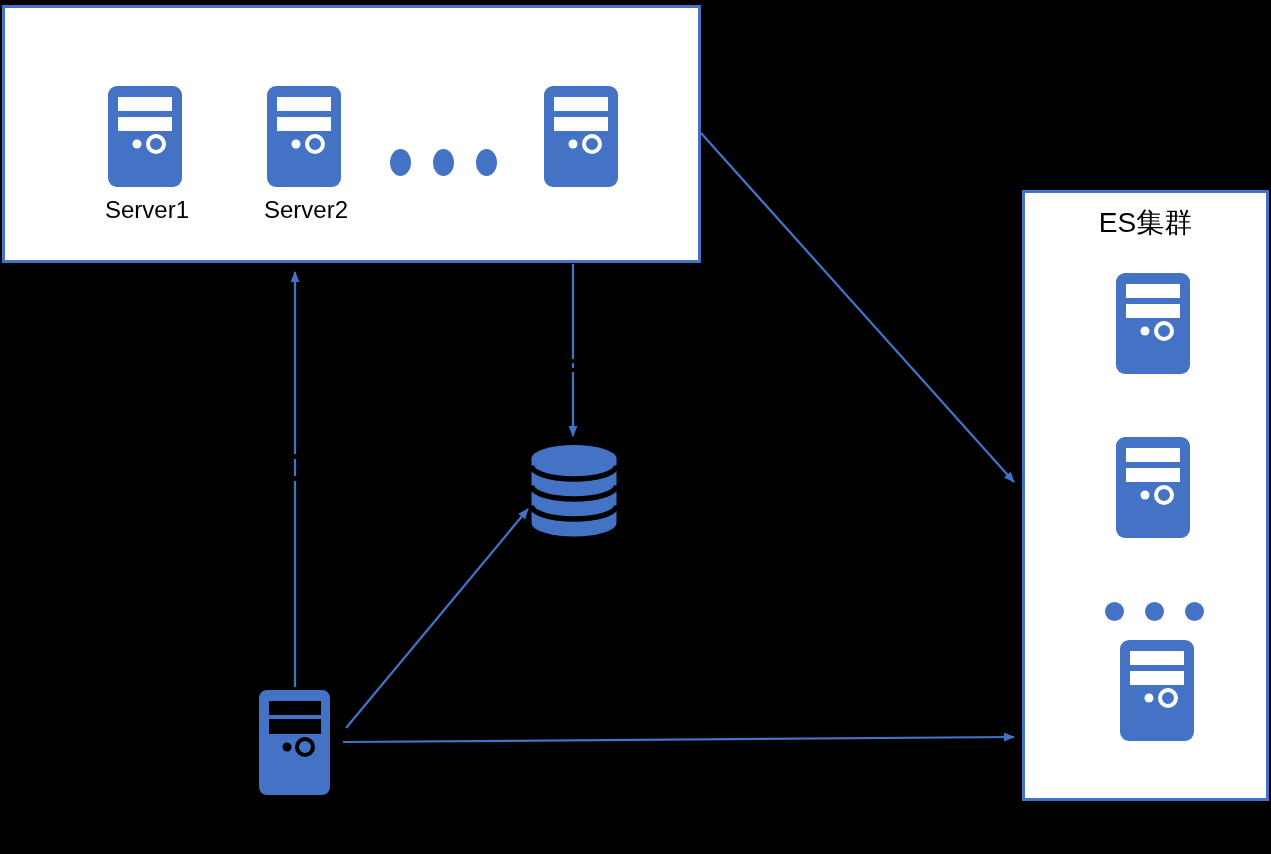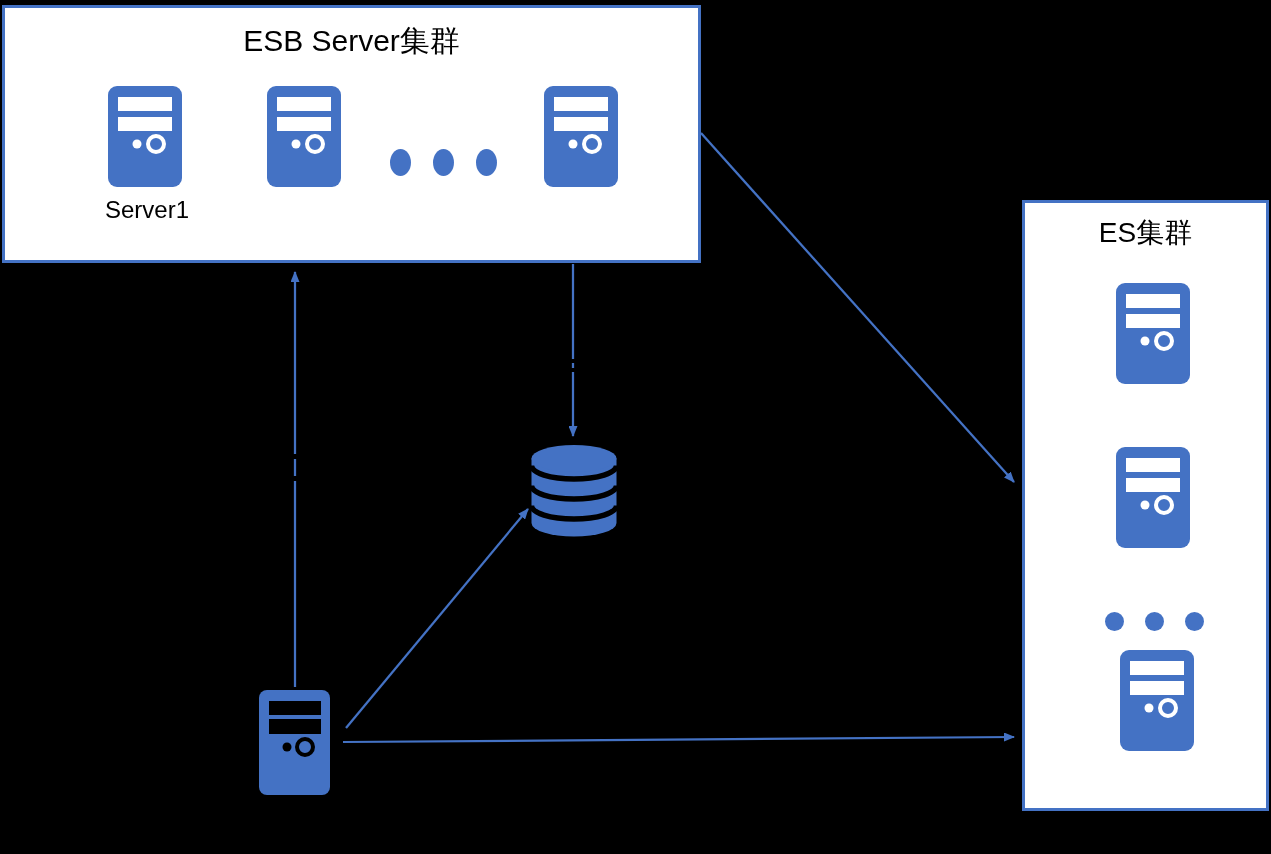--- a/index.html
+++ b/index.html
@@ -13,21 +13,21 @@
   #canvas{
     position:relative;width:1271px;height:854px;background:var(--bg);
     overflow:hidden;
   }
   
   .cluster-box{
     position:absolute;background:var(--boxbg);
     border:3px solid var(--accent);box-sizing:border-box;
   }
   #esb-box{left:2px;top:5px;width:699px;height:258px;}
-  #es-box{left:1022px;top:200px;width:247px;height:611px;}
+  #es-box{left:1022px;top:190px;width:247px;height:611px;}
   .cluster-title{
     position:absolute;left:0;width:100%;text-align:center;
     color:var(--text);font-weight:400;white-space:nowrap;
   }
   #esb-box .cluster-title{top:13px;font-size:30px;}
   #es-box .cluster-title{top:11px;font-size:28px;}
   
   .server-icon{position:absolute;width:74px;height:101px;}
   .server-icon .body{fill:var(--accent);}
   .server-icon .cut{fill:#ffffff;}
@@ -70,38 +70,38 @@
     <rect x="569" y="368" width="8" height="4" fill="#000000"></rect>
 
     <line x1="701" y1="133" x2="1014" y2="482" stroke="#4472C4" stroke-width="2.25" marker-end="url(#arrow)"></line>
 
     <line x1="346" y1="728" x2="528" y2="509" stroke="#4472C4" stroke-width="2.25" marker-end="url(#arrow)"></line>
 
     <line x1="343" y1="742" x2="1014" y2="737" stroke="#4472C4" stroke-width="2.25" marker-end="url(#arrow)"></line>
   </svg>
 
   <div id="esb-box" class="cluster-box node-layer">
-    <div class="cluster-title">ESB Server集群</div>
 
     <svg class="server-icon" style="left:103px;top:78px;" viewBox="0 0 74 101">
       <rect class="body" x="0" y="0" width="74" height="101" rx="9"></rect>
       <rect class="cut" x="10" y="11" width="54" height="14"></rect>
       <rect class="cut" x="10" y="31" width="54" height="14"></rect>
       <circle class="cut" cx="29" cy="58" r="4.5"></circle>
       <circle class="ring" cx="48" cy="58" r="8"></circle>
     </svg>
     <div class="node-label" style="left:62px;top:188px;width:160px;">Server1</div>
 
     <svg class="server-icon" style="left:262px;top:78px;" viewBox="0 0 74 101">
       <rect class="body" x="0" y="0" width="74" height="101" rx="9"></rect>
       <rect class="cut" x="10" y="11" width="54" height="14"></rect>
       <rect class="cut" x="10" y="31" width="54" height="14"></rect>
       <circle class="cut" cx="29" cy="58" r="4.5"></circle>
       <circle class="ring" cx="48" cy="58" r="8"></circle>
     </svg>
+    <div class="node-label" style="left:221px;top:188px;width:160px;">Server2</div>
 
     <span class="dot oval" style="left:385px;top:141px;"></span>
     <span class="dot oval" style="left:428px;top:141px;"></span>
     <span class="dot oval" style="left:471px;top:141px;"></span>
 
     <svg class="server-icon" style="left:539px;top:78px;" viewBox="0 0 74 101">
       <rect class="body" x="0" y="0" width="74" height="101" rx="9"></rect>
       <rect class="cut" x="10" y="11" width="54" height="14"></rect>
       <rect class="cut" x="10" y="31" width="54" height="14"></rect>
       <circle class="cut" cx="29" cy="58" r="4.5"></circle>

